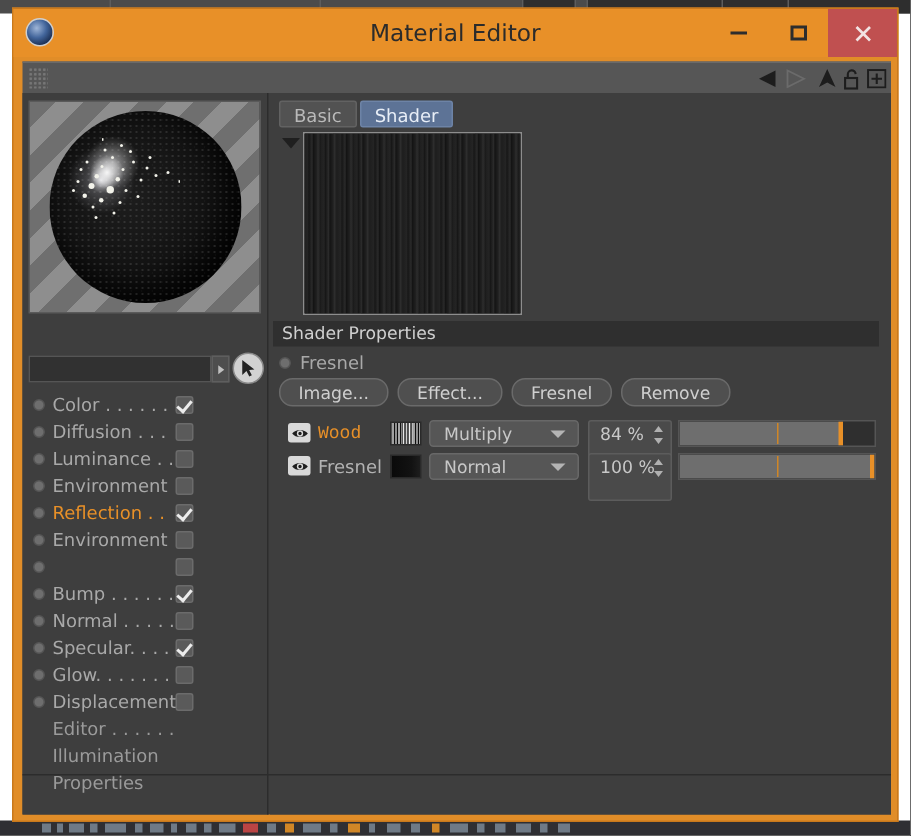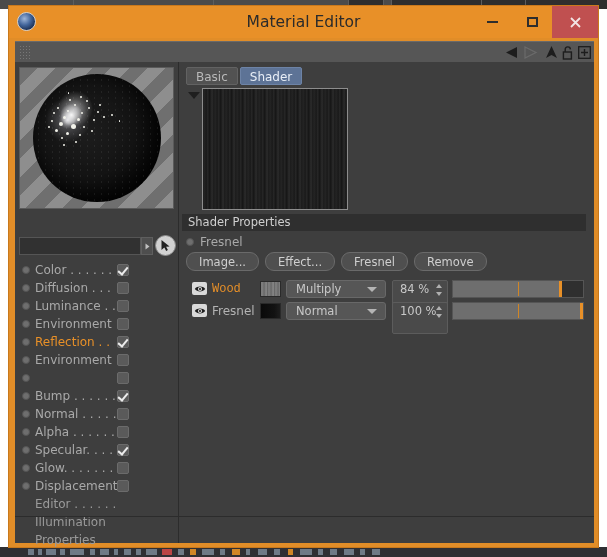--- a/index.html
+++ b/index.html
@@ -559,25 +559,20 @@
               <span class="lbl">Bump . . . . . .</span>
               <span class="box checked"></span>
             </div>
             <div class="chan">
               <span class="dot"></span>
               <span class="lbl">Normal . . . . .</span>
               <span class="box"></span>
             </div>
             <div class="chan">
               <span class="dot"></span>
-              <span class="lbl">Alpha . . . . . .</span>
-              <span class="box"></span>
-            </div>
-            <div class="chan">
-              <span class="dot"></span>
               <span class="lbl">Specular. . . .</span>
               <span class="box checked"></span>
             </div>
             <div class="chan">
               <span class="dot"></span>
               <span class="lbl">Glow. . . . . . .</span>
               <span class="box"></span>
             </div>
             <div class="chan">
               <span class="dot"></span>

